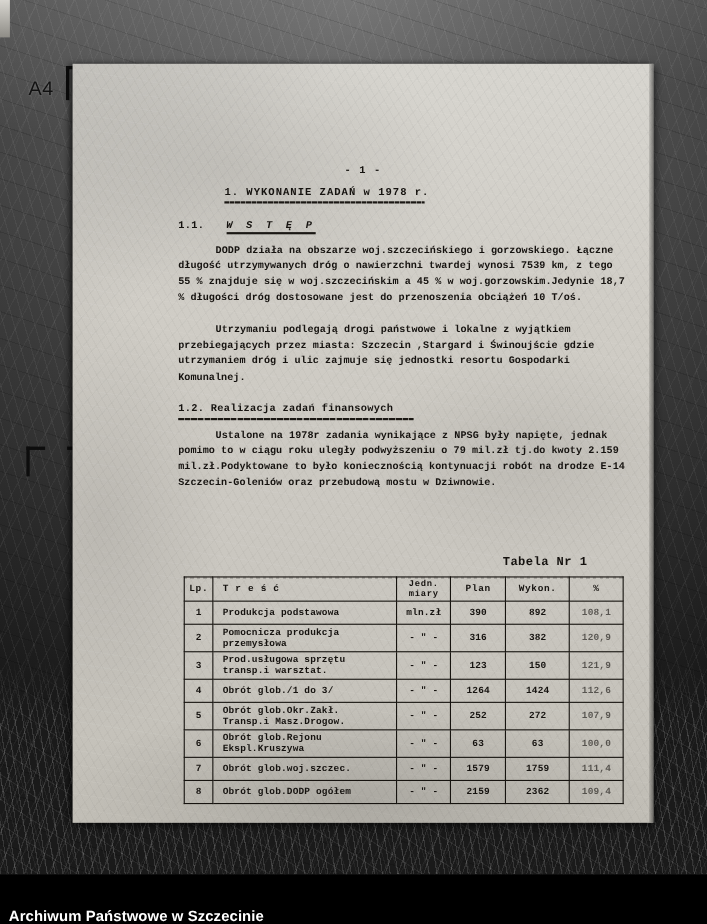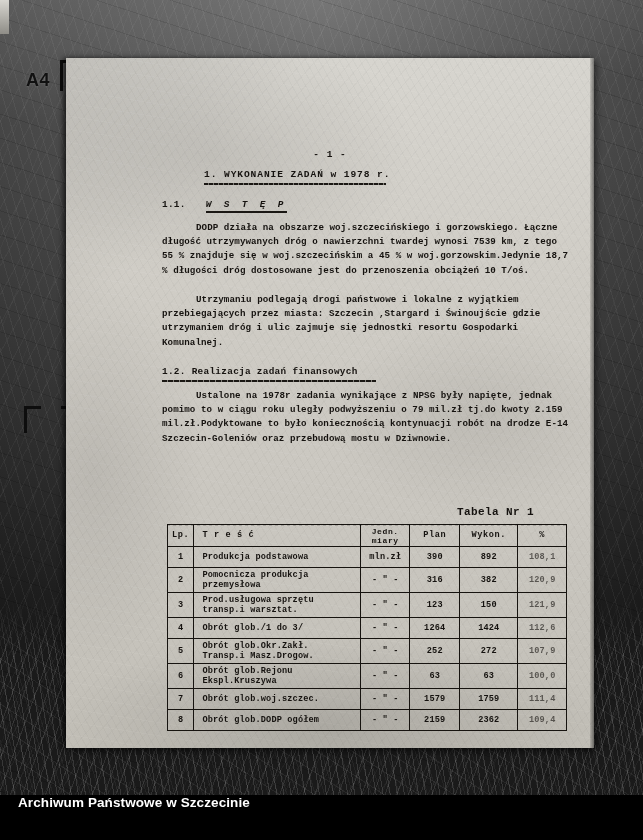--- a/index.html
+++ b/index.html
@@ -54,21 +54,21 @@
     width: 120%; height: 34%;
     pointer-events: none;
     background: linear-gradient(176deg, rgba(255,255,255,.20), rgba(255,255,255,0) 72%);
   }
 
   
   .fmt-marker {
     position: absolute;
     color: #111;
     font-family: "Liberation Sans", sans-serif;
-    font-weight: bold;
+    font-weight: normal;
     letter-spacing: .5px;
     text-shadow: 0 0 2px rgba(255,255,255,.25);
   }
   #marker-a4 { left: 26px; top: 70px; font-size: 18px; }
   #marker-a5 { left: 28px; top: 414px; font-size: 12px; padding-left: 48px; }
 
   .bracket {
     position: absolute;
     border-color: #0d0d0d;
     border-style: solid;
@@ -272,22 +272,22 @@
             mask-image: linear-gradient(to bottom, #000 0 2px, transparent 2px);
   }
 
   
   #archive-bar {
     position: absolute;
     left: 0; right: 0; bottom: 0;
     height: 45px;
     background: #000;
     display: flex;
-    align-items: flex-start;
-    padding-left: 18px;
+    align-items: flex-end;
+    padding-left: 8px;
     box-sizing: border-box;
   }
   #archive-label {
     color: #fff;
     font-family: "Liberation Sans", sans-serif;
     font-size: 13.5px;
     font-weight: bold;
     letter-spacing: .1px;
   }
 

